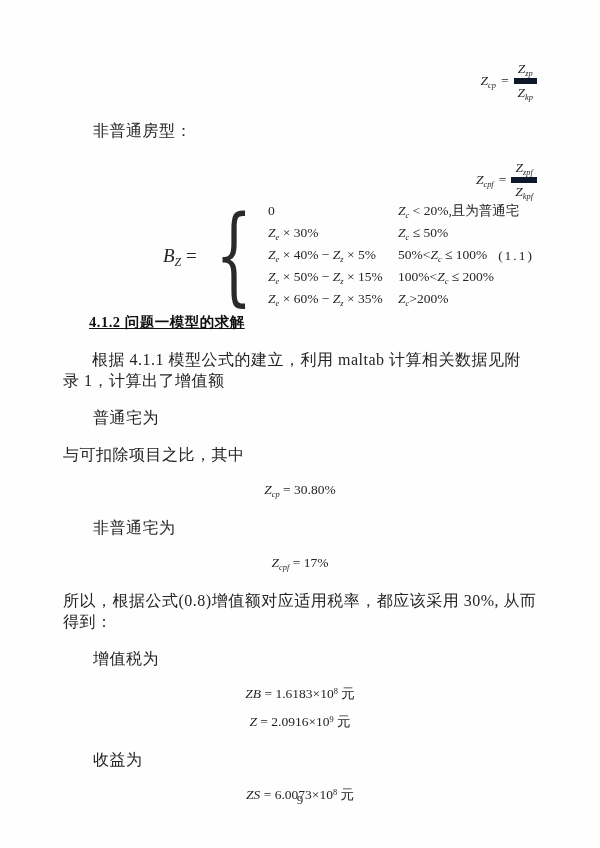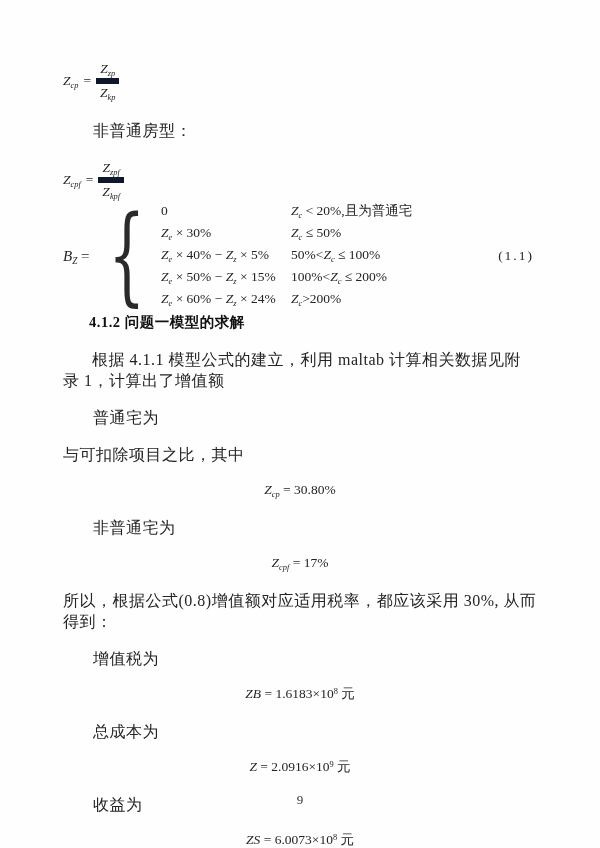--- a/index.html
+++ b/index.html
@@ -7,39 +7,39 @@
     width:600px; height:848px; margin:0 auto; background:#fefefe;
     position:relative; box-sizing:border-box;
     padding:58px 63px 0 63px;
     font-family:"Liberation Serif","DejaVu Serif",serif;
     color:#242424;
   }
   .line {font-size:16px; line-height:21px; letter-spacing:0.5px;}
   .lbl  {text-indent:30px;}
   .ind  {text-indent:29px;}
   .h3 {font-weight:bold; font-size:14.5px; line-height:21px;
-       padding-left:26px; margin:5px 0 3px; letter-spacing:0.5px; color:#111;}
+       padding-left:26px; margin:5px 0 3px; letter-spacing:0.5px; color:#111;text-decoration:underline;}
 
   
   .formula-line {text-align:center; font-size:13.5px; line-height:18px; margin:8px 0;}
   .m-i {font-style:italic;}
   .m-n {font-style:normal;}
   .m-s {font-style:italic; font-size:0.62em; position:relative; top:0.38em; letter-spacing:0;}
   .m-p {font-style:normal; font-size:0.62em; position:relative; top:-0.45em;}
 
-  .frac-block {display:flex; justify-content:flex-start; align-items:center;
+  .frac-block {display:flex; justify-content:flex-end; align-items:center;
                height:46px; font-size:13.5px;}
   .frac-eq {display:inline-flex; align-items:center;}
   .eqsign {margin:0 5px;}
   .frac {display:inline-flex; flex-direction:column; text-align:center;}
   .frac .num {border-bottom:6px solid #0f172a; padding:0 4px 1px;}
   .frac .den {padding:1px 4px 0;}
 
   .pw-wrap {position:relative; height:102px; display:flex; align-items:center; margin:2px 0;}
-  .pw-lhs {font-size:15px; white-space:nowrap;}
+  .pw-lhs {margin-left:100px; font-size:19px; white-space:nowrap;}
   .pw-brace {font-family:"DejaVu Serif",serif; font-size:106px; line-height:0;
              font-weight:200; transform:scaleX(0.55); margin:0 1px 0 3px; color:#2a2a2a;}
   .pw-rows {display:flex; flex-direction:column;}
   .pw-row {display:flex; line-height:20px; font-size:13.5px; white-space:nowrap;}
   .pw-expr {width:130px;}
   .pw-cond {}
   .pw-eqnum {position:absolute; right:3px; top:50%; transform:translateY(-50%);
              font-size:13.5px; letter-spacing:2px;}
 
   .page-num {position:absolute; bottom:40px; left:0; right:0; text-align:center;
@@ -89,21 +89,21 @@
       </div>
       <div class="pw-row">
         <span class="pw-expr"><span class="m-i">Z</span><span class="m-s">e</span><span class="m-n"> × 40% − </span><span class="m-i">Z</span><span class="m-s">z</span><span class="m-n"> × 5%</span></span>
         <span class="pw-cond"><span class="m-n">50%&lt;</span><span class="m-i">Z</span><span class="m-s">c</span><span class="m-n"> ≤ 100%</span></span>
       </div>
       <div class="pw-row">
         <span class="pw-expr"><span class="m-i">Z</span><span class="m-s">e</span><span class="m-n"> × 50% − </span><span class="m-i">Z</span><span class="m-s">z</span><span class="m-n"> × 15%</span></span>
         <span class="pw-cond"><span class="m-n">100%&lt;</span><span class="m-i">Z</span><span class="m-s">c</span><span class="m-n"> ≤ 200%</span></span>
       </div>
       <div class="pw-row">
-        <span class="pw-expr"><span class="m-i">Z</span><span class="m-s">e</span><span class="m-n"> × 60% − </span><span class="m-i">Z</span><span class="m-s">z</span><span class="m-n"> × 24%</span></span>
+        <span class="pw-expr"><span class="m-i">Z</span><span class="m-s">e</span><span class="m-n"> × 60% − </span><span class="m-i">Z</span><span class="m-s">z</span><span class="m-n"> × 35%</span></span>
         <span class="pw-cond"><span class="m-i">Z</span><span class="m-s">c</span><span class="m-n">&gt;200%</span></span>
       </div>
     </div>
     <span class="pw-eqnum">(1.1)</span>
   </div>
 
   <h3 class="h3">4.1.2 问题一模型的求解</h3>
 
   <p class="line ind">根据 4.1.1 模型公式的建立，利用 maltab 计算相关数据见附录 1，计算出了增值额</p>
   <p class="line lbl">普通宅为</p>
@@ -118,21 +118,20 @@
     <span><span class="m-i">Z</span><span class="m-s">cpf</span><span class="m-n"> = 17%</span></span>
   </div>
 
   <p class="line">所以，根据公式(0.8)增值额对应适用税率，都应该采用 30%, 从而得到：</p>
 
   <p class="line lbl">增值税为</p>
   <div class="formula-line">
     <span><span class="m-i">ZB</span><span class="m-n"> = 1.6183×10</span><span class="m-p">8</span><span class="m-n"> 元</span></span>
   </div>
 
-  <p class="line lbl">总成本为</p>
   <div class="formula-line">
     <span><span class="m-i">Z</span><span class="m-n"> = 2.0916×10</span><span class="m-p">9</span><span class="m-n"> 元</span></span>
   </div>
 
   <p class="line lbl">收益为</p>
   <div class="formula-line">
     <span><span class="m-i">ZS</span><span class="m-n"> = 6.0073×10</span><span class="m-p">8</span><span class="m-n"> 元</span></span>
   </div>
 
   <div class="page-num">9</div>

